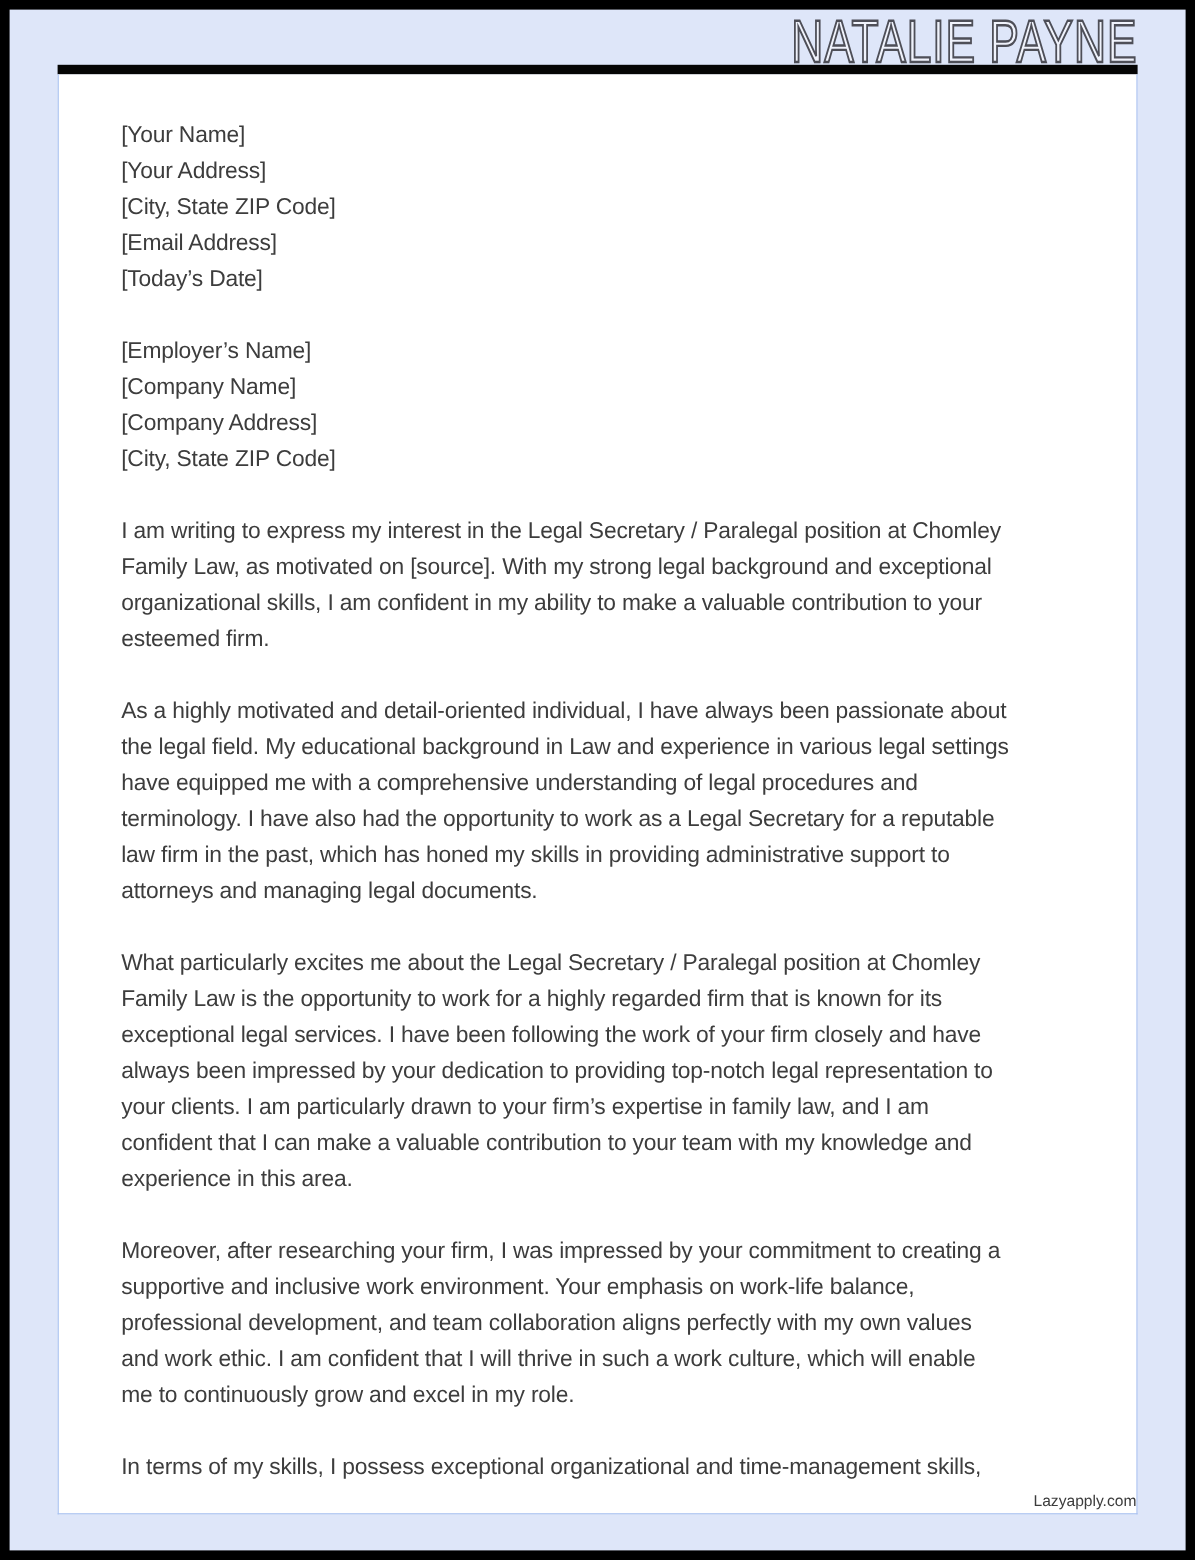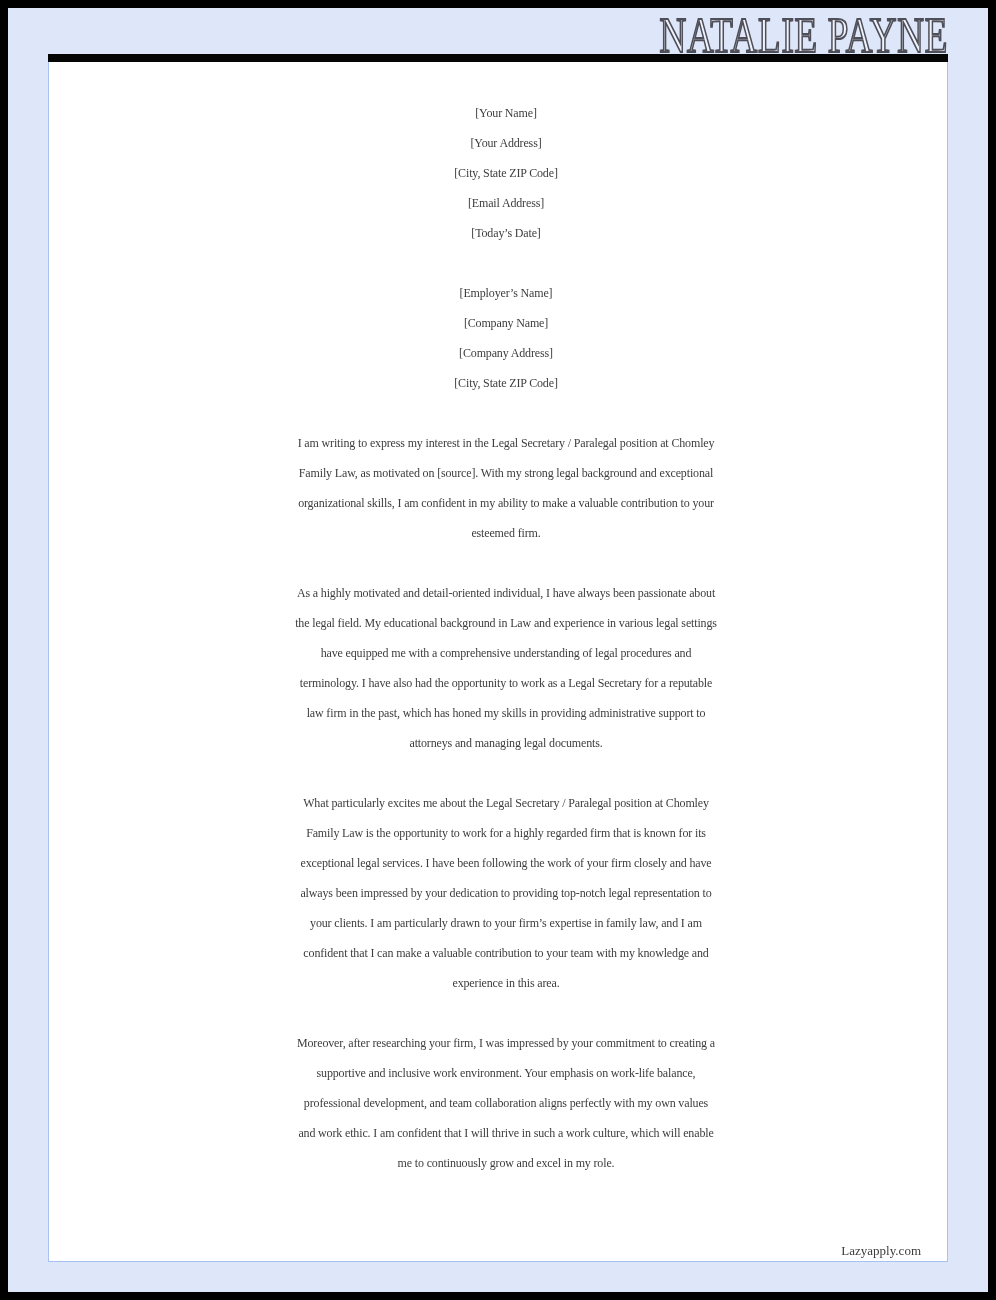--- a/index.html
+++ b/index.html
@@ -8,21 +8,21 @@
     background: #ffffff;
   }
   .frame {
     position: relative;
     width: 996px;
     height: 1300px;
     box-sizing: border-box;
     border: 8px solid #000000;
     background: #dee6f9;
     overflow: hidden;
-    font-family: Liberation Serif, serif;
+    font-family: Liberation Sans, sans-serif;
   }
   .brand {
     position: absolute;
     top: 1px;
     right: 40px;
     font-size: 50px;
     line-height: 52px;
     font-weight: 500;
     letter-spacing: 1px;
     color: #f0f3fc;
@@ -45,31 +45,30 @@
     top: 54px;
     width: 900px;
     height: 1200px;
     box-sizing: border-box;
     background: #ffffff;
     border: 1px solid #a9c1f0;
     border-top: none;
     padding: 36px 36px 0 52px;
   }
   .block {
-    font-size: 12px;
+    font-size: 19px;
     line-height: 30px;
     letter-spacing: -0.15px;
     color: #3d3d3d;
     white-space: pre;
     margin: 0 0 30px 0;
-    text-align: center;
   }
   .watermark {
     position: absolute;
-    right: 26px;
+    right: 0;
     bottom: 2px;
     font-size: 13px;
     line-height: 16px;
     color: #3c3c3c;
   }
 </style>
 </head>
 <body>
 
 <div class="frame">
@@ -111,18 +110,19 @@
 your clients. I am particularly drawn to your firm’s expertise in family law, and I am
 confident that I can make a valuable contribution to your team with my knowledge and
 experience in this area.</div>
 
     <div class="block">Moreover, after researching your firm, I was impressed by your commitment to creating a
 supportive and inclusive work environment. Your emphasis on work-life balance,
 professional development, and team collaboration aligns perfectly with my own values
 and work ethic. I am confident that I will thrive in such a work culture, which will enable
 me to continuously grow and excel in my role.</div>
 
+    <div class="block">In terms of my skills, I possess exceptional organizational and time-management skills,</div>
 
     <div class="watermark">Lazyapply.com</div>
 
   </div>
 
 </div>
 
 </body></html>

